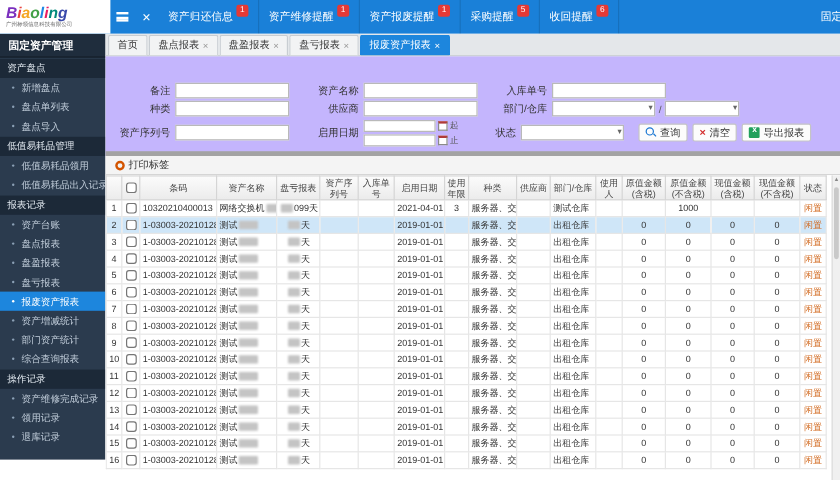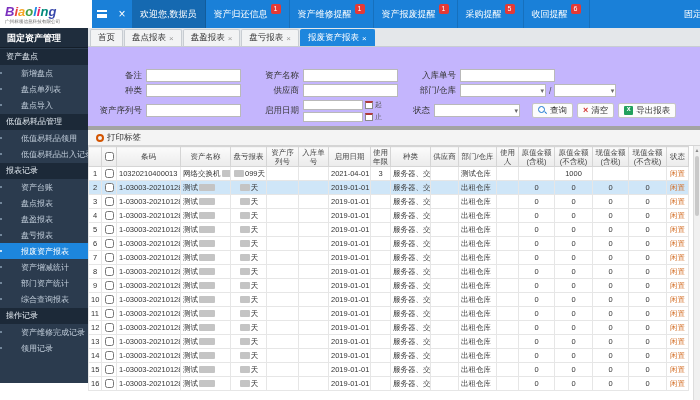--- a/index.html
+++ b/index.html
@@ -22,21 +22,21 @@
   .tb-tabs { display:flex; align-items:stretch; }
   .tb-tab { display:flex; align-items:center; padding:0 8px; color:#fff; font-size:9px; border-right:1px solid rgba(0,0,0,.12); cursor:pointer; white-space:nowrap; }
   .tb-tab.first { background:rgba(0,0,0,.18); }
   .badge { background:#e53935; color:#fff; font-size:7px; min-width:10px; height:10px; line-height:10px; padding:0 2px; border-radius:2px; text-align:center; margin-left:3px; transform:translateY(-5px); }
   .tb-right { margin-left:auto; display:flex; align-items:center; color:#fff; font-size:9px; width:16px; overflow:hidden; white-space:nowrap; }
 
   
   .sidebar { position:absolute; top:28px; left:0; bottom:17px; width:88px; background:#2b3b4e; overflow:hidden; }
   .side-title { height:20px; line-height:20px; background:#1f2d3d; color:#fff; font-size:9px; font-weight:bold; padding-left:7px; border-bottom:1px solid #141e29; white-space:nowrap; }
   .side-group { height:16px; line-height:16px; background:#1c2938; color:#e4ebf2; font-size:8px; padding-left:6px; margin-top:1px; white-space:nowrap; cursor:pointer; }
-  .side-item { height:16px; display:flex; align-items:center; gap:19px; color:#c2cedb; font-size:8px; white-space:nowrap; cursor:pointer; }
+  .side-item { height:16px; display:flex; align-items:center; gap:6px; color:#c2cedb; font-size:8px; padding-left:10px; white-space:nowrap; cursor:pointer; }
   .side-item .dot { width:2px; height:2px; border-radius:50%; background:#8ba0b5; flex:none; }
   .side-item.active { background:#1d86dd; color:#fff; }
   .side-item.active .dot { background:#fff; }
 
   
   .main { position:absolute; top:28px; left:88px; right:0; bottom:0; display:flex; flex-direction:column; background:#fff; }
 
   .ctabs { height:19px; background:#e4e7ea; border-bottom:1px solid #c8cdd2; display:flex; align-items:flex-end; padding-left:2px; gap:1px; flex:none; }
   .ctab { height:17px; display:flex; align-items:center; gap:3px; padding:0 7px; font-size:8.5px; background:#f2f3f4; border:1px solid #c8cdd2; border-bottom:none; border-radius:2px 2px 0 0; color:#333; cursor:pointer; }
   .ctab .ctab-x { font-size:8px; color:#999; }
@@ -92,23 +92,20 @@
 <header class="topbar">
   <div class="logo-box">
     <div class="logo-text"><span style="color: rgb(123, 47, 190);">B</span><span style="color: rgb(232, 67, 63);">i</span><span style="color: rgb(245, 166, 35);">a</span><span style="color: rgb(67, 160, 71);">o</span><span style="color: rgb(30, 136, 229);">l</span><span style="color: rgb(233, 30, 99);">i</span><span style="color: rgb(0, 137, 123);">n</span><span style="color: rgb(57, 73, 171);">g</span></div>
     <div class="logo-sub">广州标领信息科技有限公司</div>
   </div>
   <div class="tb-icon">
       <span class="burger"></span>
     </div>
   <div class="tb-icon">×</div>
   <div class="tb-tabs">
-      <div class="tb-tab first">
-        <span>欢迎您,数据员</span>
-      </div>
       <div class="tb-tab">
         <span>资产归还信息</span>
         <span class="badge">1</span>
       </div>
       <div class="tb-tab">
         <span>资产维修提醒</span>
         <span class="badge">1</span>
       </div>
       <div class="tb-tab">
         <span>资产报废提醒</span>
@@ -185,20 +182,24 @@
         <span>综合查询报表</span>
       </div>
       <div class="side-group">操作记录</div>
       <div class="side-item">
         <span class="dot"></span>
         <span>资产维修完成记录</span>
       </div>
       <div class="side-item">
         <span class="dot"></span>
         <span>领用记录</span>
+      </div>
+      <div class="side-item">
+        <span class="dot"></span>
+        <span>退库记录</span>
       </div>
     </div>
 </aside>
 
 <main class="main">
   <div class="ctabs">
       <div class="ctab">
         <span>首页</span>
       </div>
       <div class="ctab">

